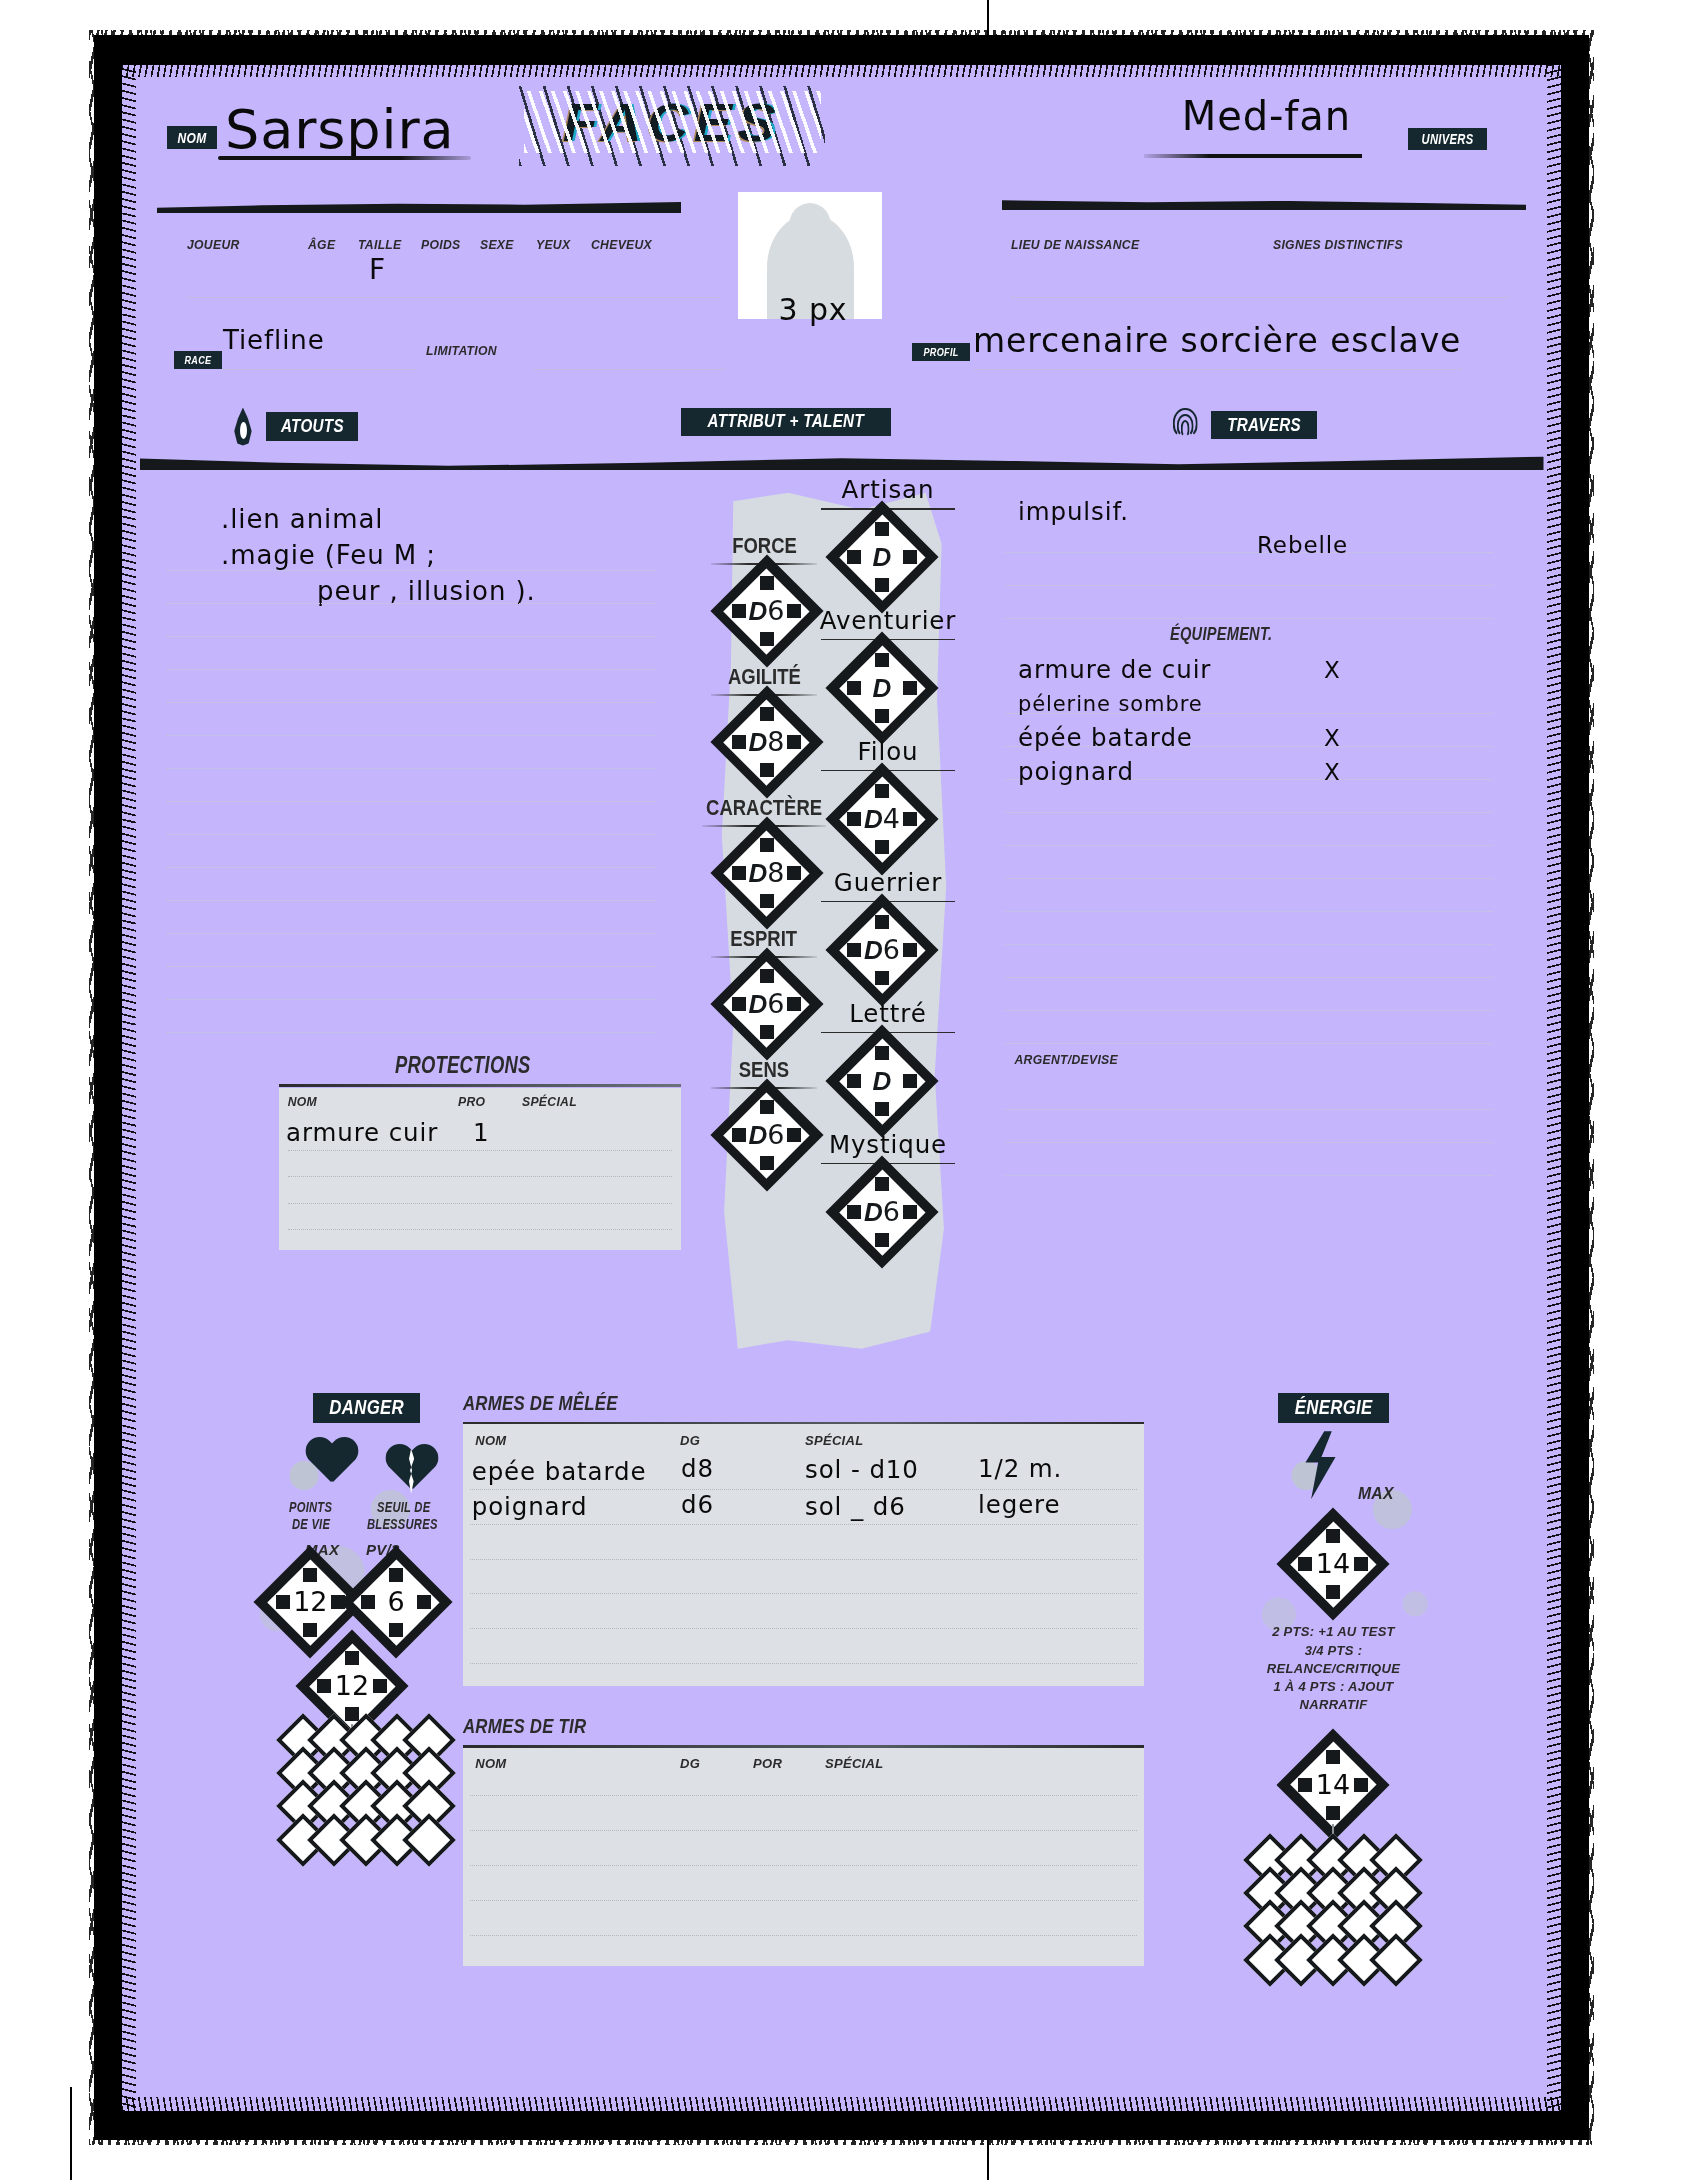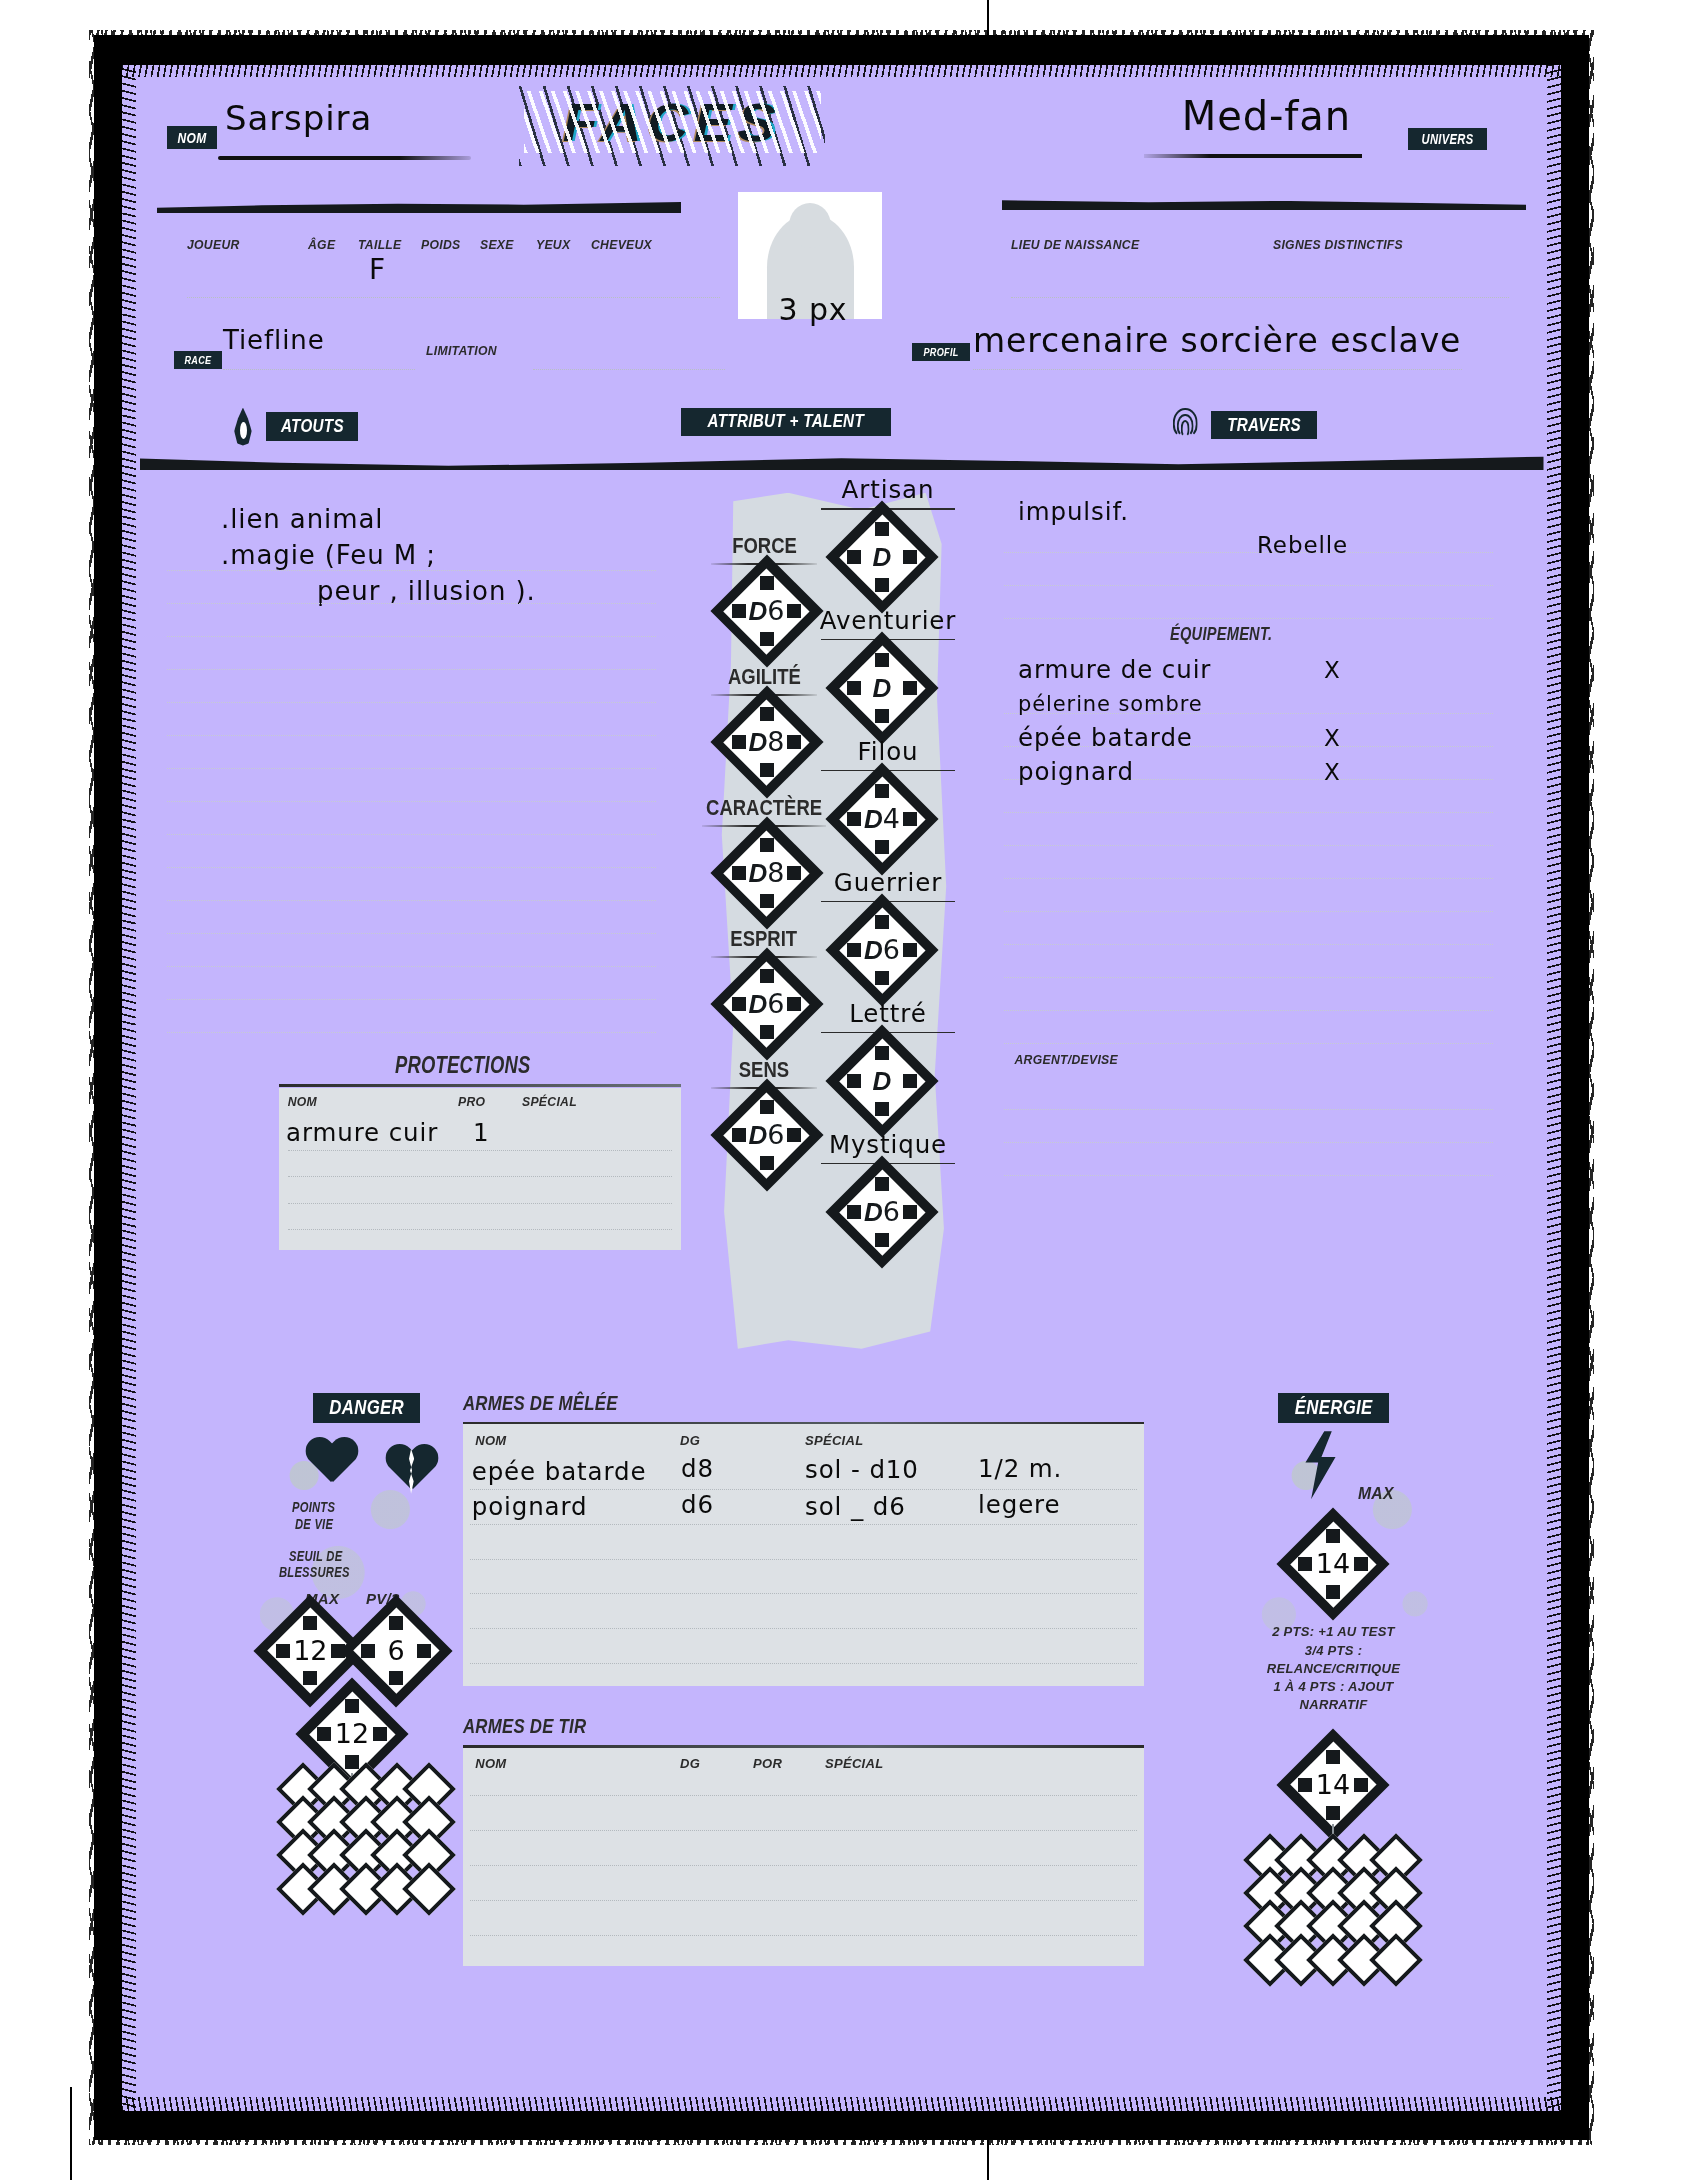--- a/index.html
+++ b/index.html
@@ -65,21 +65,21 @@
     font-weight:500;
     letter-spacing:0.9px;
   }
   .dotline {
     border-bottom: 1.7px dotted #b9bfc4;
   }
 
   
   #header { position:absolute; left:0; top:0; width:1439px; height:376px; }
   #nom-badge { position:absolute; left:45px; top:61px; font-size:15px; }
-  #nom-value { position:absolute; left:103px; top:33px; font-size:34px; }
+  #nom-value { position:absolute; left:103px; top:33px; font-size:54px; }
   #nom-underline {
     position:absolute; left:96px; top:91px; width:253px; height:4.4px;
     background: linear-gradient(90deg,#111 0%,#111 72%, rgba(17,17,17,.15) 100%);
     border-radius:2.6px;
   }
   #logo {
     position:absolute; left:419px; top:26px; width:262px; text-align:center;
     font-size:54px; font-weight:900; font-style:italic; letter-spacing:5.2px;
     color:#101b22;
     text-shadow: 2.6px 0 0 #1fa8c9, -1.7px 0.9px 0 #b08a5e;
@@ -625,21 +625,21 @@
     <div id="danger">
       <div class="badge" style="font-size:21px;">
           <span>DANGER</span>
         </div>
       <div style="display:flex;justify-content:center;gap:26px;margin-top:15.7px;align-items:flex-start;">
         <span class="heart"></span>
         <span class="heart broken" style="width:44px;height:40px;margin-top:7px;">
             <span class="crack"></span>
           </span>
       </div>
-      <div style="display:flex;justify-content:center;gap:15px;margin-top:12.2px;flex-direction:column;">
+      <div style="display:flex;justify-content:center;gap:15px;margin-top:12.2px;">
         <div class="lbl tinylbl" style="width:79px;"><span>POINTS</span><br><span>DE VIE</span></div>
         <div class="lbl tinylbl" style="width:87px;"><span>SEUIL DE</span><br><span>BLESSURES</span></div>
       </div>
       <div style="position:relative;height:96px;margin-top:8.7px;">
         <div class="lbl" style="position:absolute;left:26px;top:0;font-size:15px;">MAX</div>
         <div class="lbl" style="position:absolute;left:87px;top:0;font-size:15px;">PV/2</div>
         <div class="dia" style="left:-8.7px;top:21px;">
           <div class="shape"></div>
             <div class="inner"></div>
           <div class="notch n1"></div>

